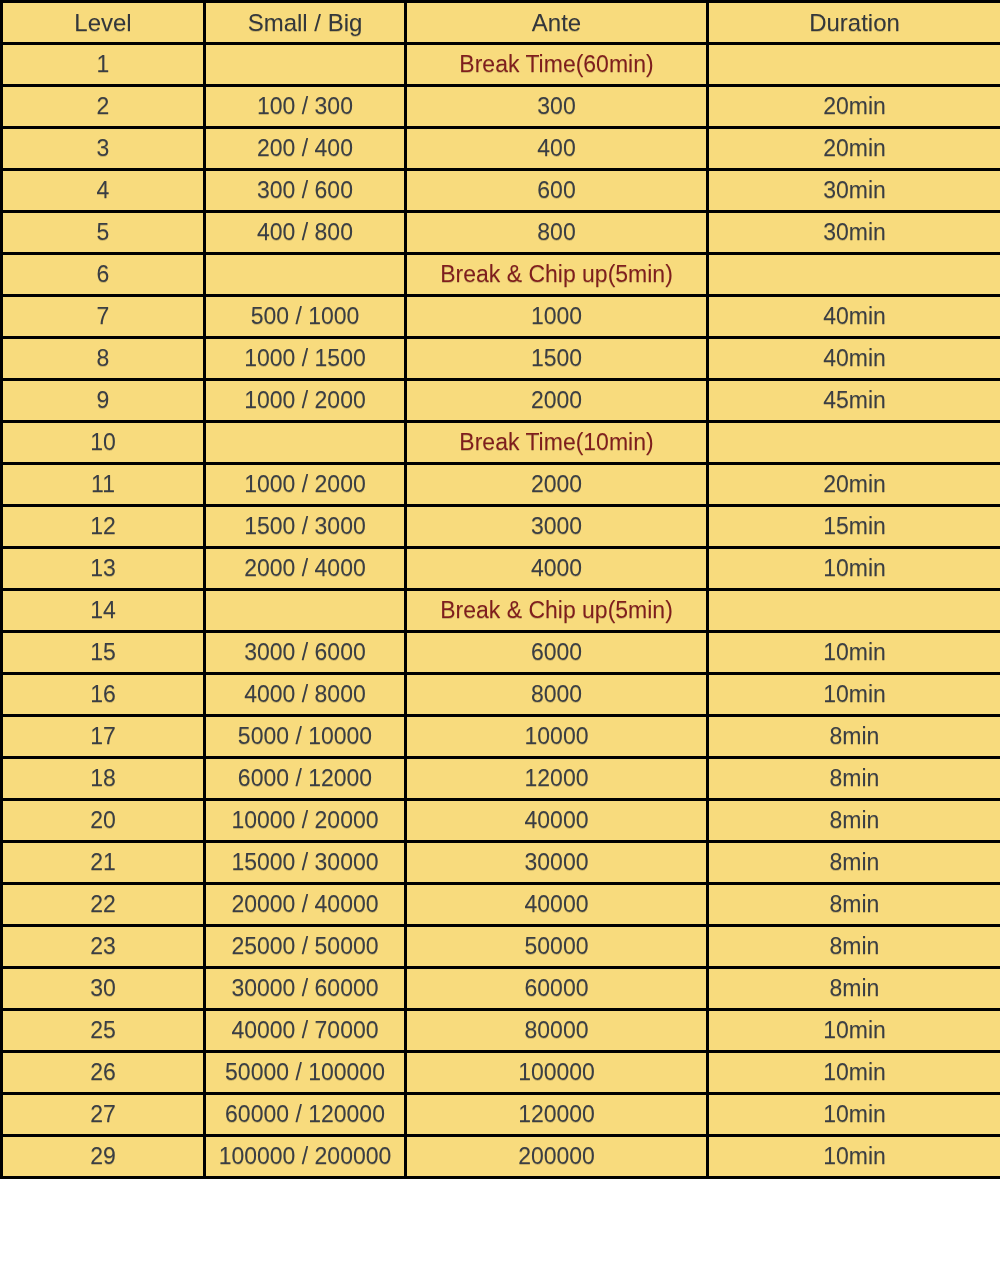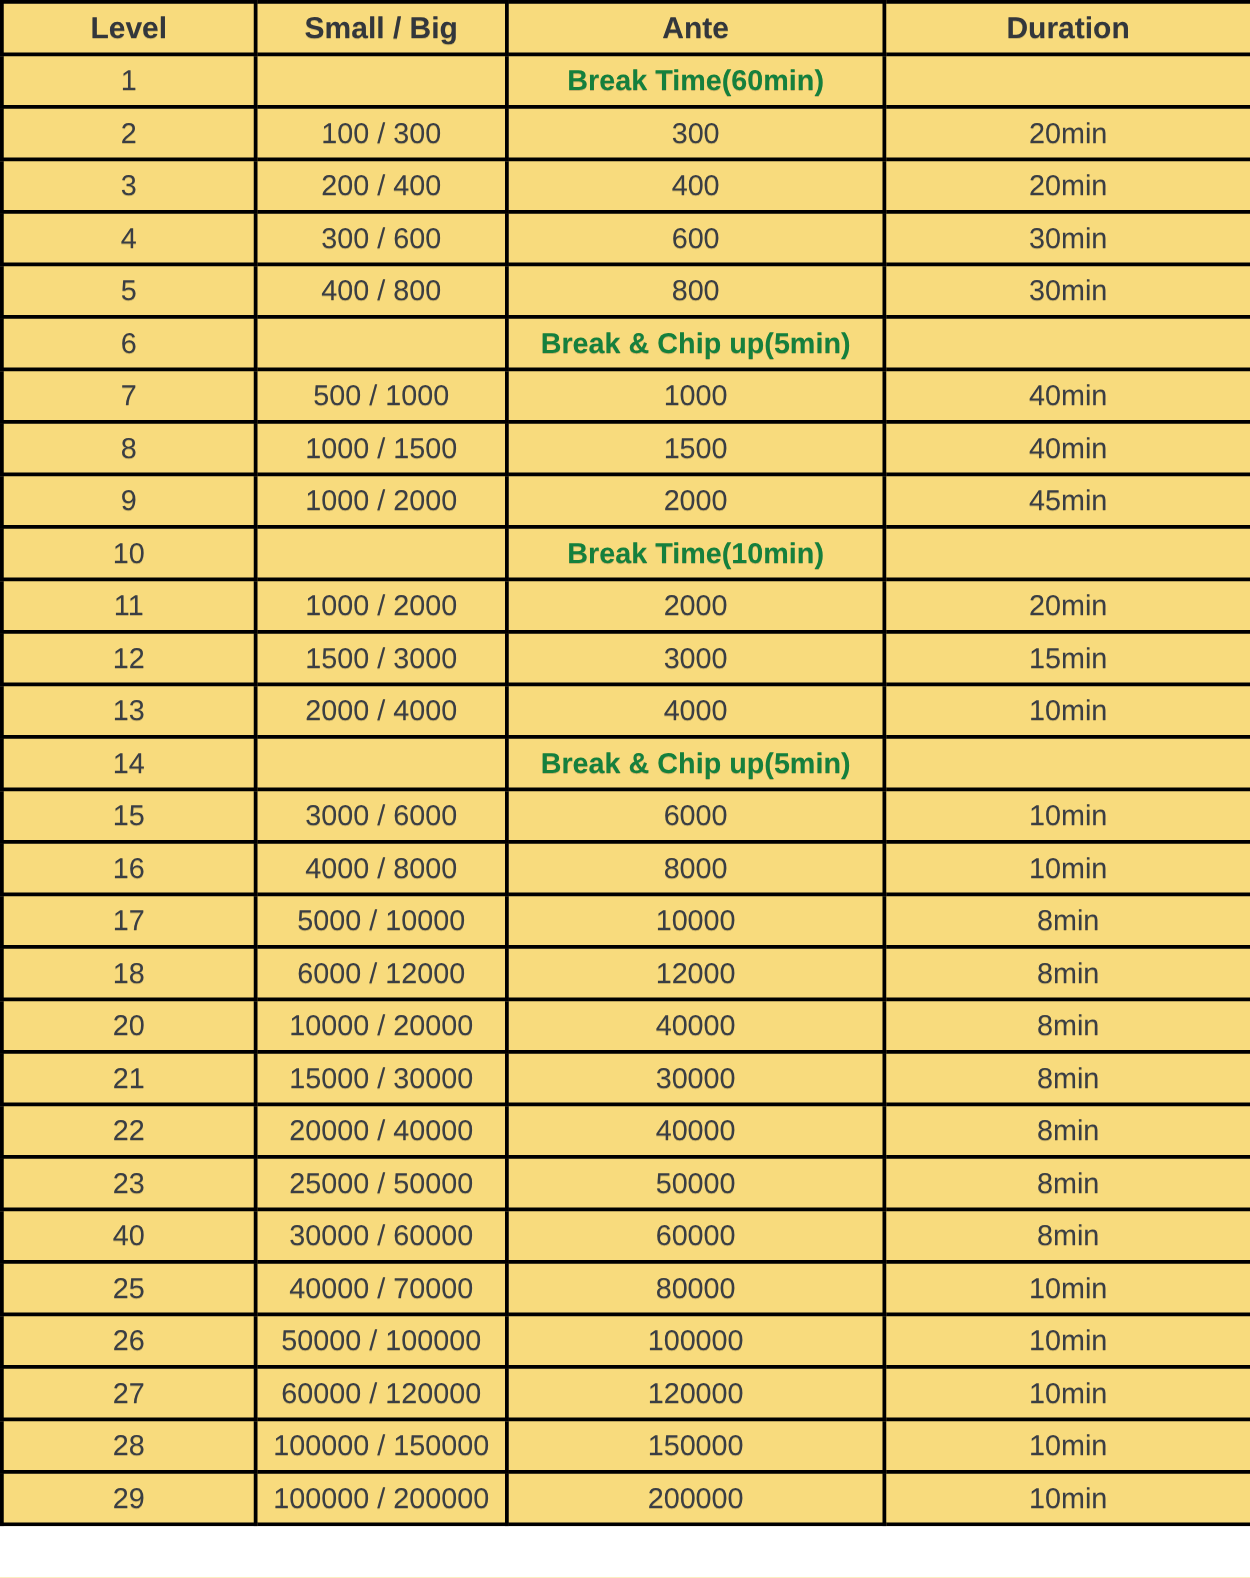--- a/index.html
+++ b/index.html
@@ -23,27 +23,27 @@
     vertical-align: middle;
     color: #3A3E44;
     font-size: 23px;
     height: 39px;
     padding: 0;
     white-space: nowrap;
     overflow: hidden;
     text-shadow: 0 1px 0 rgba(0,0,0,0.18);
   }
   table.blind-table th {
-    font-weight: bold;
+    font-weight: normal;
     font-size: 24px;
     color: #33373C;
   }
   table.blind-table td.break {
-    font-weight: bold;
-    color: #15803d;
+    font-weight: normal;
+    color: #7f1d1d;
     margin-top: 46px;
   }
 </style>
 </head>
 <body>
 
 <table class="blind-table">
   <colgroup>
     <col style="width:203px">
     <col style="width:201px">
@@ -185,47 +185,41 @@
         <td>40000</td>
         <td>8min</td>
       </tr>
       <tr>
         <td>23</td>
         <td>25000 / 50000</td>
         <td>50000</td>
         <td>8min</td>
       </tr>
       <tr>
-        <td>40</td>
+        <td>30</td>
         <td>30000 / 60000</td>
         <td>60000</td>
         <td>8min</td>
       </tr>
       <tr>
         <td>25</td>
         <td>40000 / 70000</td>
         <td>80000</td>
         <td>10min</td>
       </tr>
       <tr>
         <td>26</td>
         <td>50000 / 100000</td>
         <td>100000</td>
         <td>10min</td>
       </tr>
       <tr>
         <td>27</td>
         <td>60000 / 120000</td>
         <td>120000</td>
-        <td>10min</td>
-      </tr>
-      <tr>
-        <td>28</td>
-        <td>100000 / 150000</td>
-        <td>150000</td>
         <td>10min</td>
       </tr>
       <tr>
         <td>29</td>
         <td>100000 / 200000</td>
         <td>200000</td>
         <td>10min</td>
       </tr>
     </tbody>
 </table>

